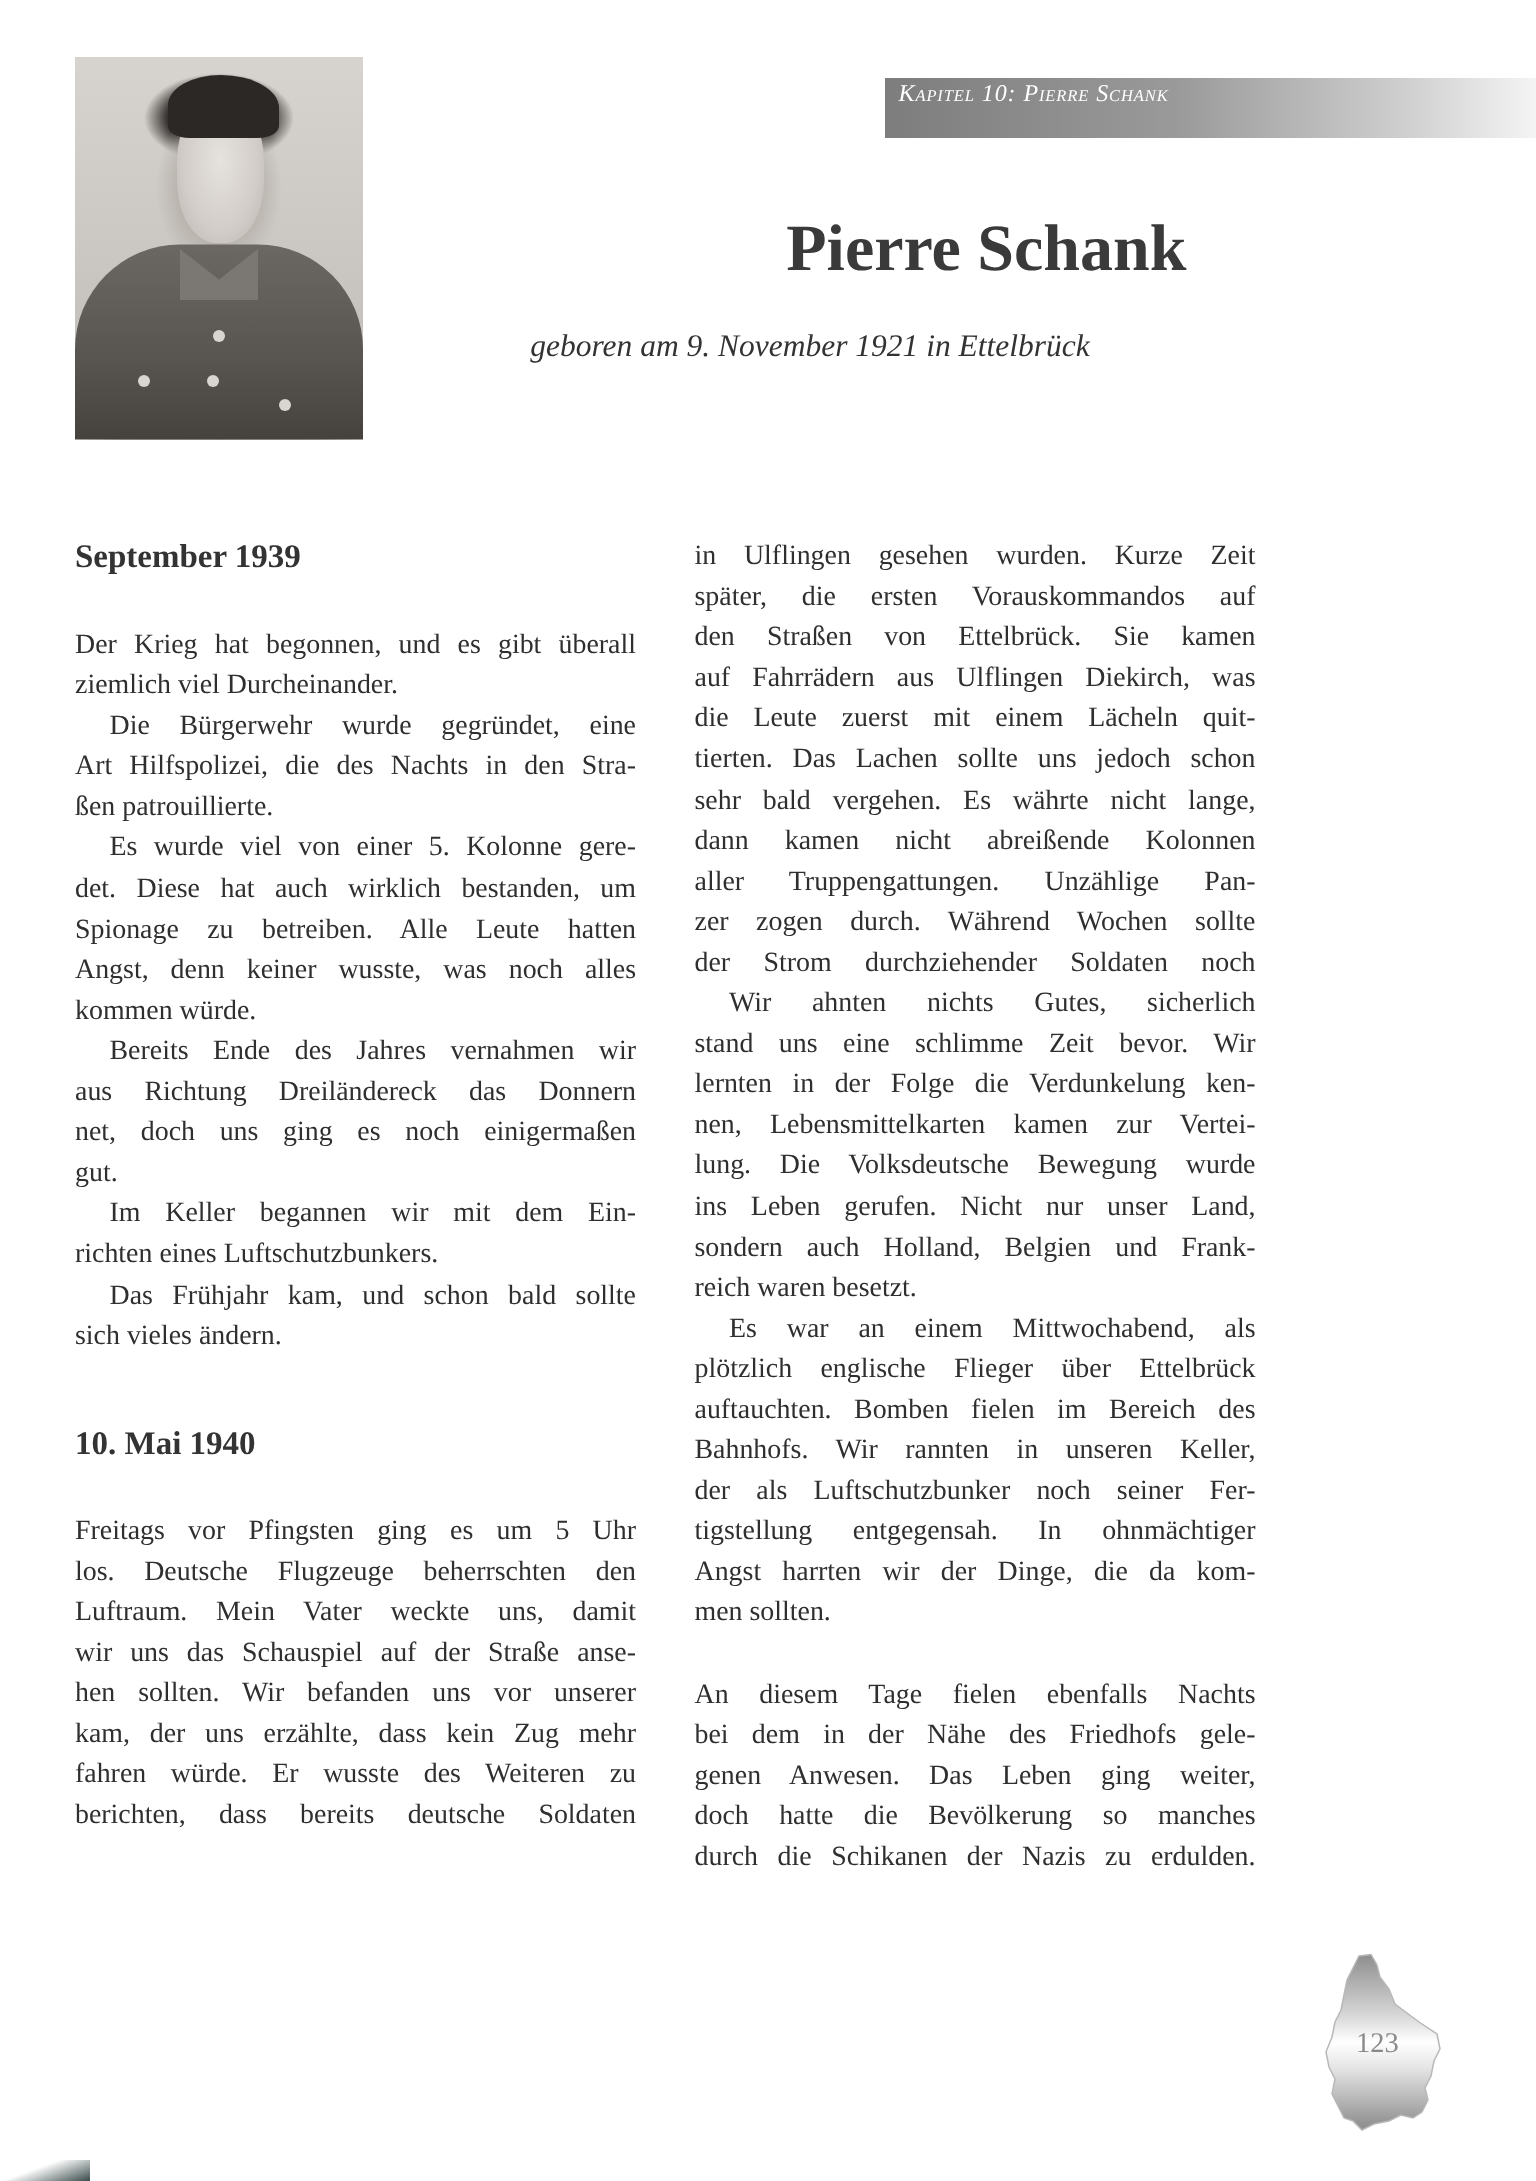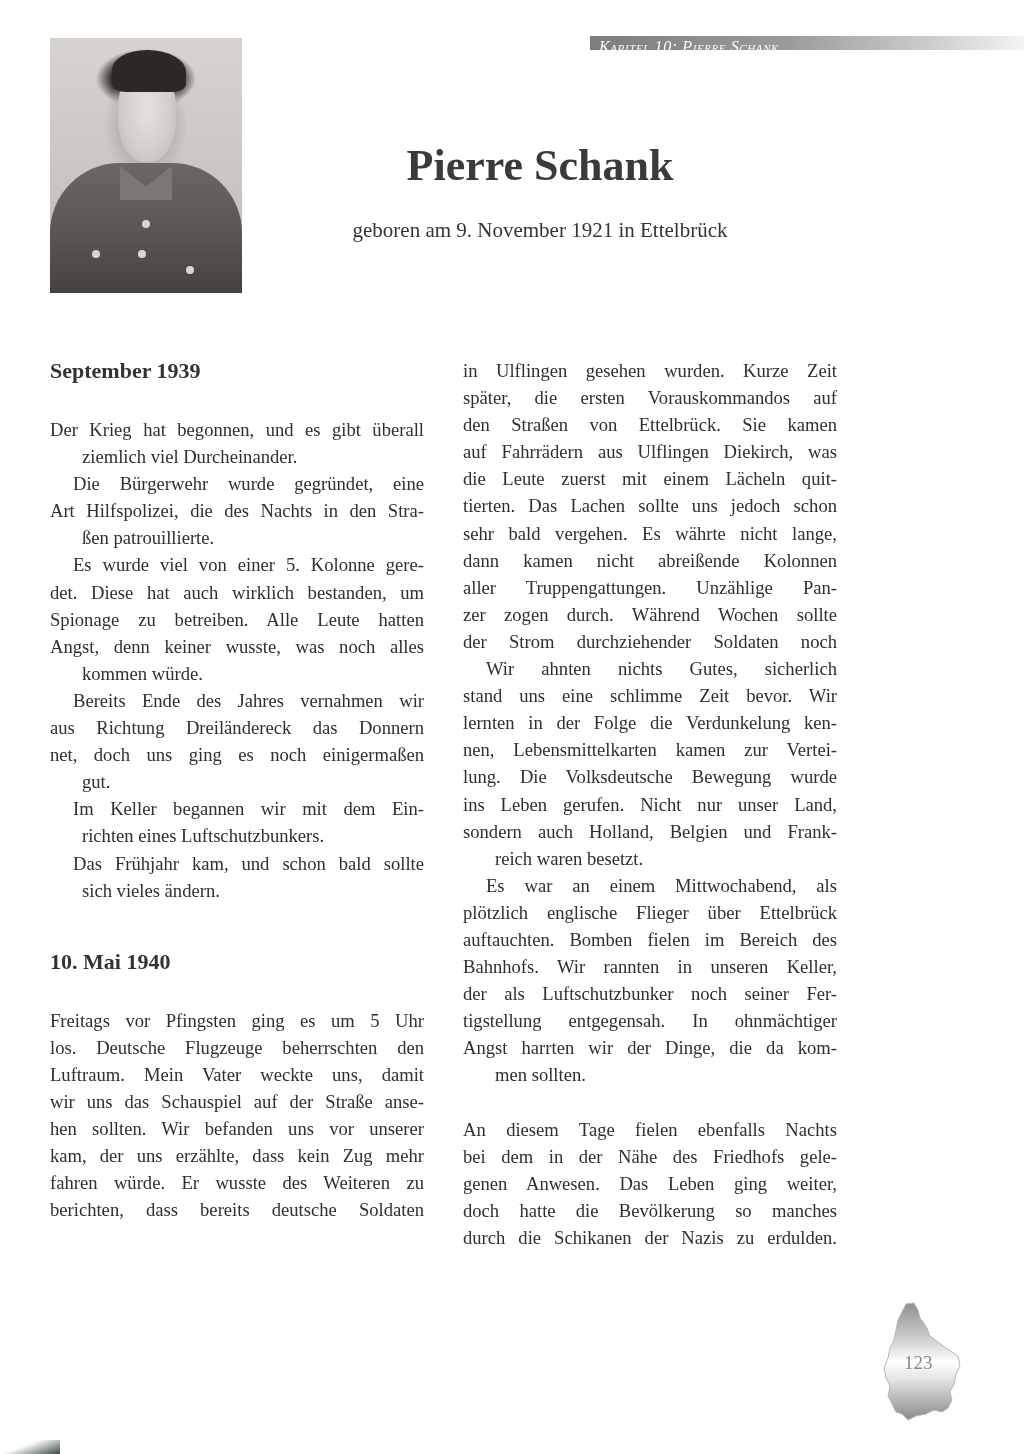--- a/index.html
+++ b/index.html
@@ -11,23 +11,23 @@
       width: 1024px;
       height: 1454px;
       position: relative;
       overflow: hidden;
       font-family: "Liberation Serif", "DejaVu Serif", serif;
       color: #2b2b2b;
     }
     .running-header {
       position: absolute;
       left: 590px;
-      top: 36px;
+      top: 52px;
       width: 434px;
-      height: 14px;
+      height: 40px;
       background: linear-gradient(to right, #7d7d7d 0%, #9a9a9a 45%, #cfcfcf 80%, #f4f4f4 100%);
     }
     .running-header-text {
       position: absolute;
       left: 9px;
       top: 2px;
       font-style: italic;
       font-variant: small-caps;
       font-size: 16px;
       letter-spacing: 0.6px;
@@ -85,36 +85,37 @@
     }
     .portrait .button {
       position: absolute;
       width: 8px;
       height: 8px;
       border-radius: 50%;
       background: #d9d6d2;
     }
     .title {
       position: absolute;
-      left: 300px;
+      left: 311px;
       top: 140px;
       width: 480px;
-      text-align: center;
+      text-align: right;
       font-size: 44px;
       font-weight: bold;
       color: #3a3a3a;
       white-space: nowrap;
     }
     .subtitle {
       position: absolute;
       left: 300px;
       top: 218px;
       width: 480px;
       text-align: center;
       font-size: 21px;
+      font-style: italic;
       color: #333333;
       white-space: nowrap;
     }
     .column {
       position: absolute;
       width: 374px;
       font-size: 18.6px;
       line-height: 27.1px;
       color: #2f2f2f;
     }
@@ -130,21 +131,20 @@
     .para { margin: 0; }
     .line {
       display: block;
       text-align: justify;
       text-align-last: justify;
       white-space: nowrap;
       height: 27.1px;
     }
     .line.last {
       text-align-last: left;
-      margin-left: 32px;
     }
     .line.indent { padding-left: 23px; }
     .gap-heading { height: 32px; }
     .gap-section { height: 44px; }
     .gap-para { height: 27px; }
     .page-number-badge {
       position: absolute;
       left: 868px;
       top: 1300px;
       width: 110px;

